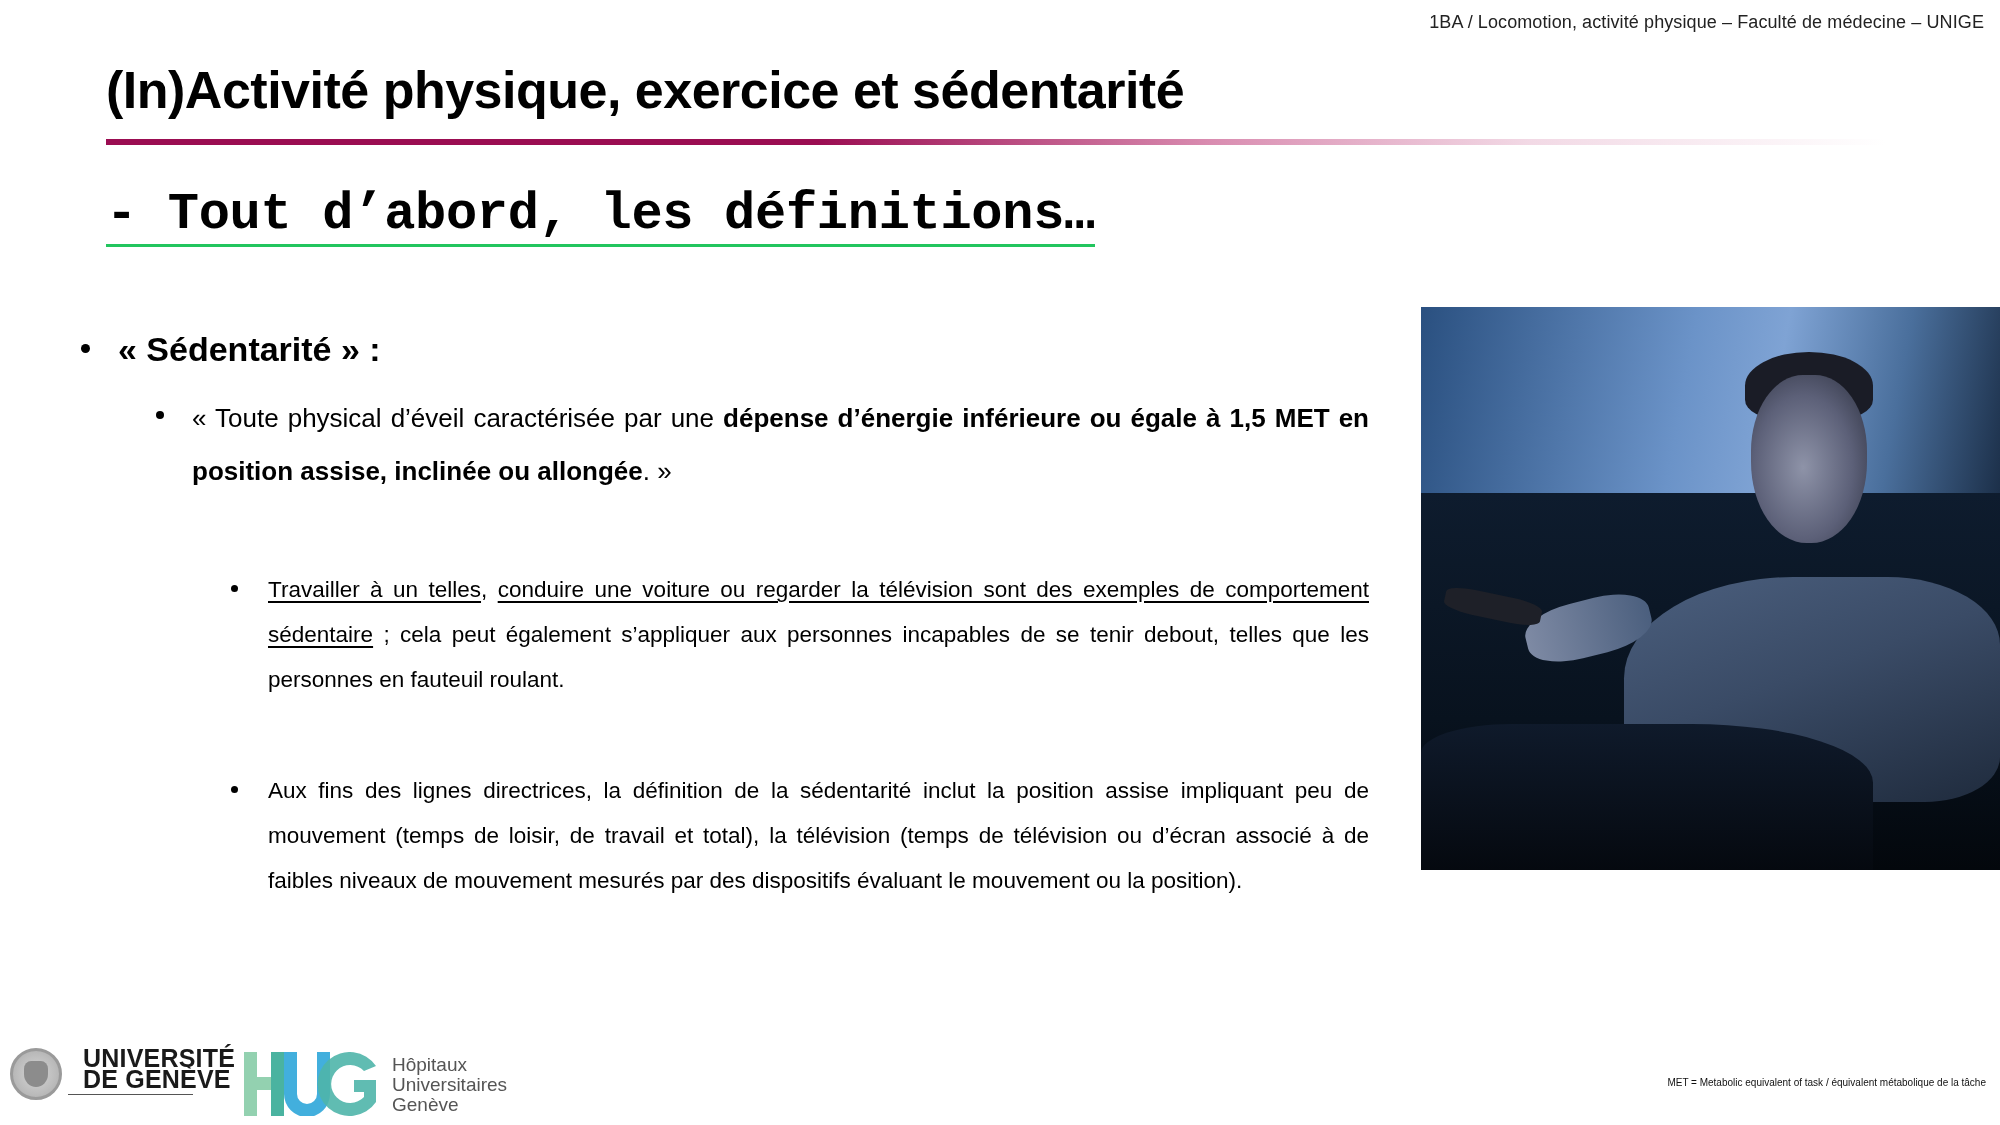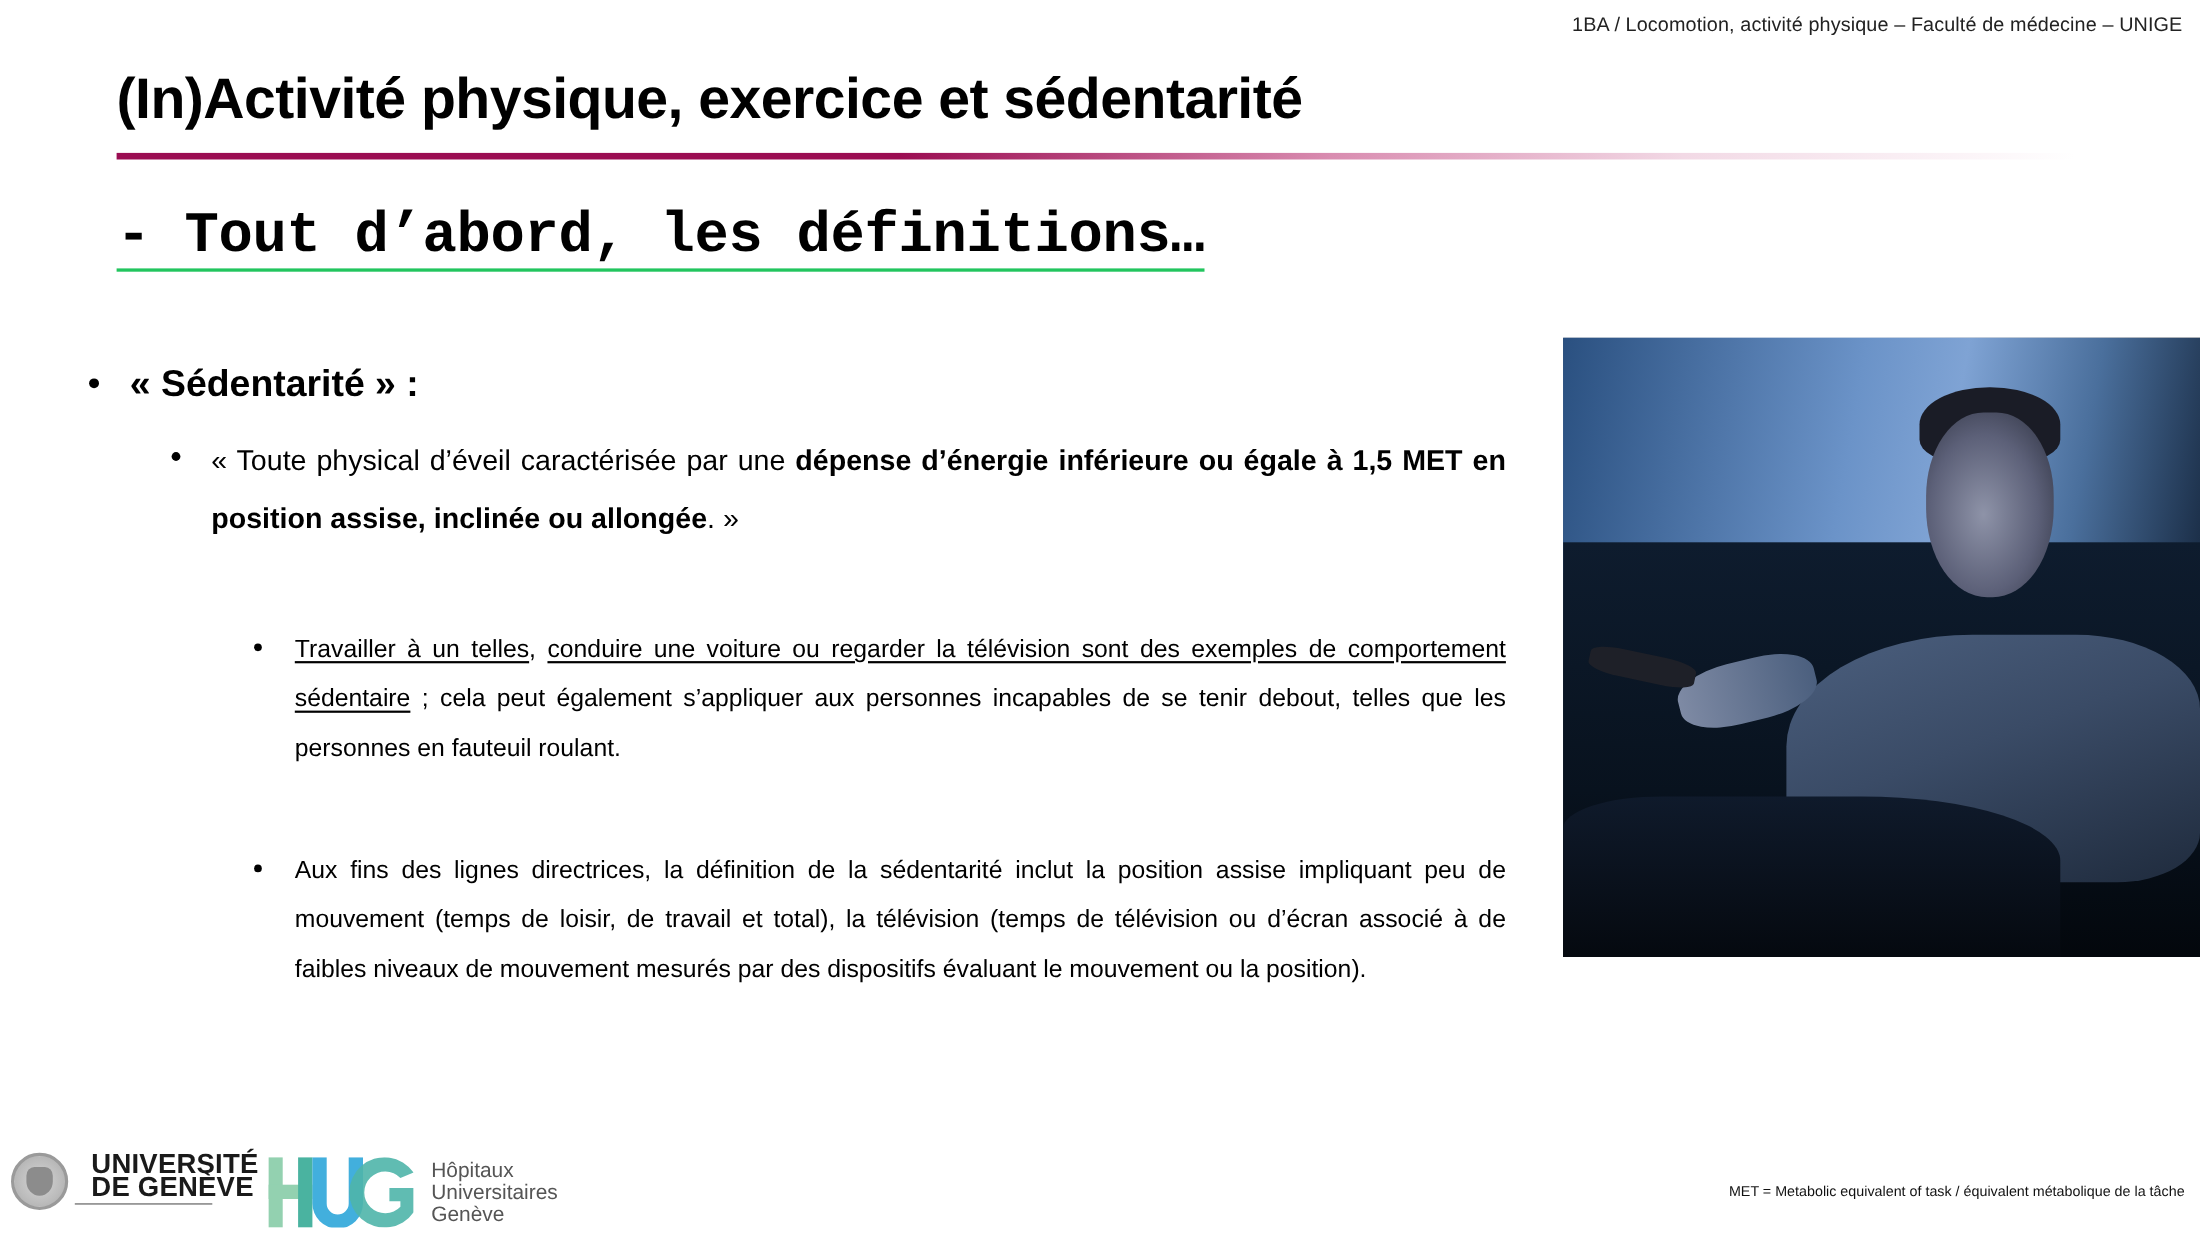--- a/index.html
+++ b/index.html
@@ -125,21 +125,21 @@
     position: absolute; left: 200px; top: 1052px; width: 270px; height: 65px; margin-left: 44px;
   }
   .hug-letters { position: absolute; left: 0; top: 0; width: 132px; height: 64px; }
   .hug-name {
     position: absolute; left: 148px; top: 3px; font-size: 19px; line-height: 20px; color: #555;
     white-space: pre-line;
   }
 
   .footnotes {
     position: absolute; right: 14px; top: 1073px; text-align: right;
-    font-size: 13px; line-height: 20px; color: #111;
+    font-size: 10px; line-height: 20px; color: #111;
   }
 </style>
 </head>
 <body>
 
 <div class="header-note">1BA / Locomotion, activité physique – Faculté de médecine – UNIGE</div>
 
 <h1 class="slide-title">(In)Activité physique, exercice et sédentarité</h1>
 <div class="title-rule"></div>
 

